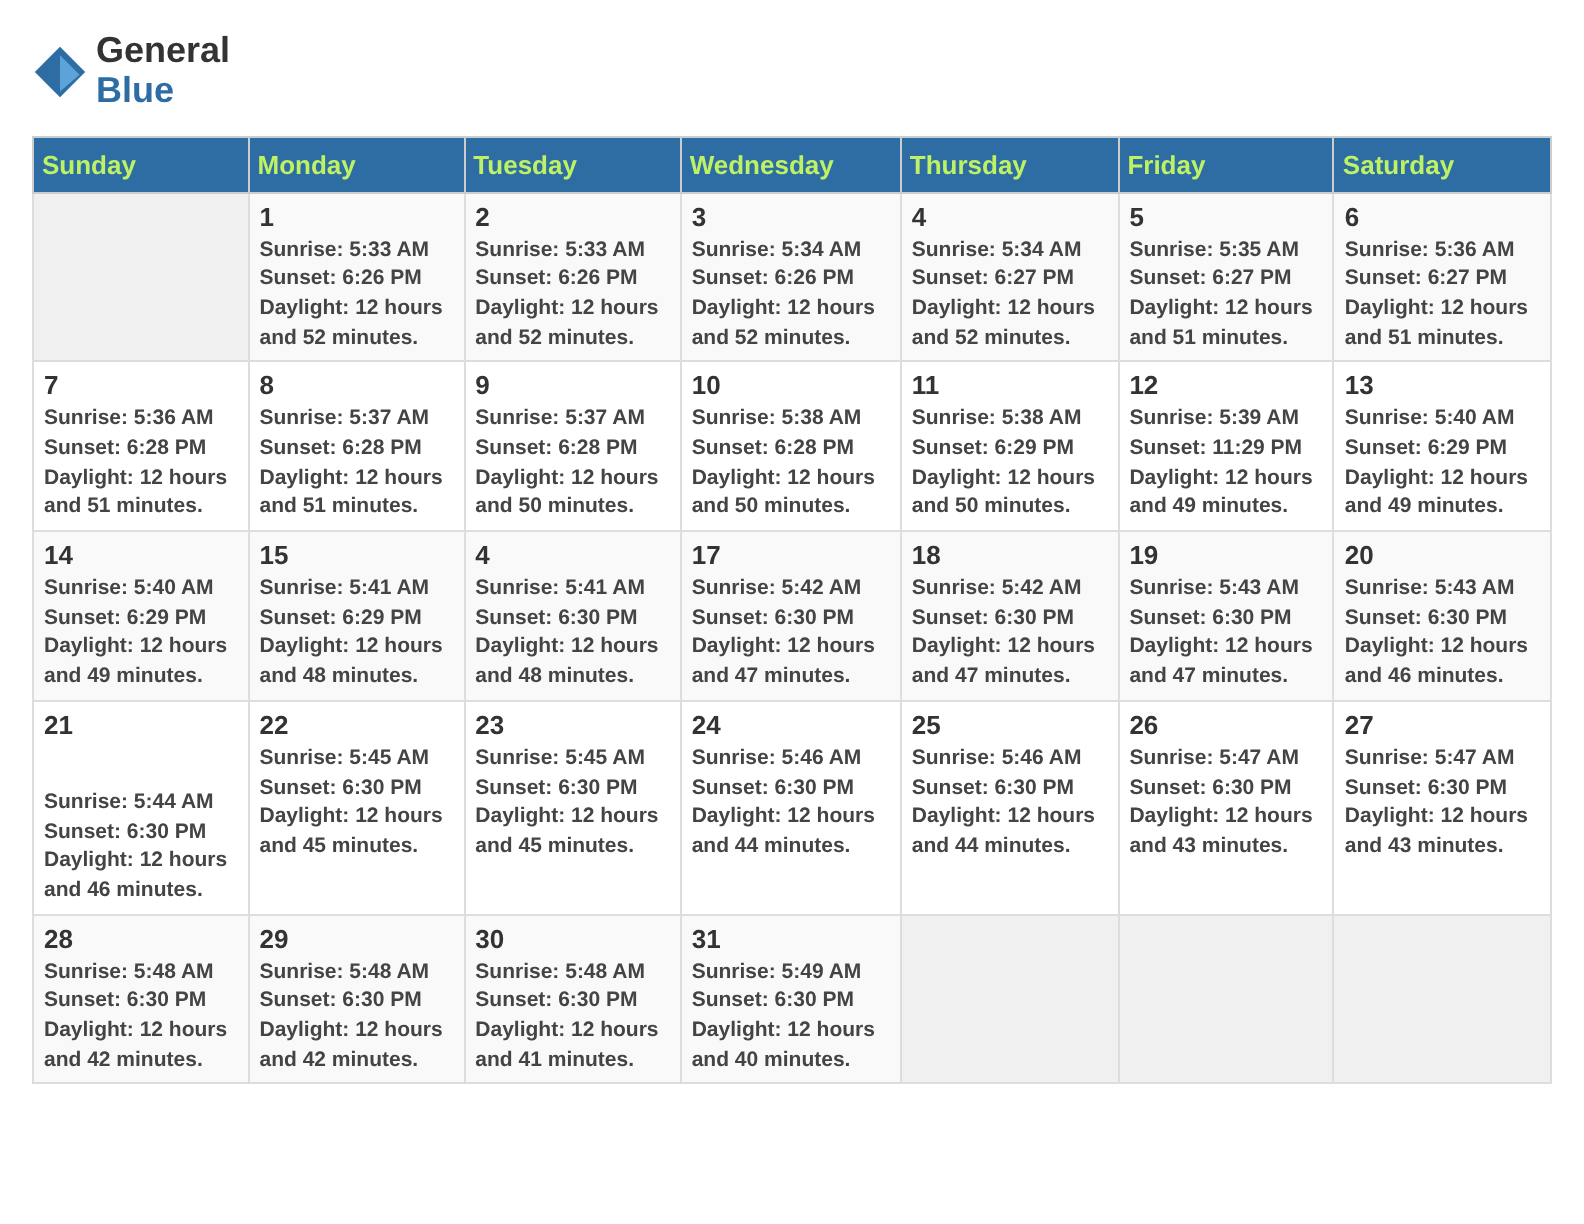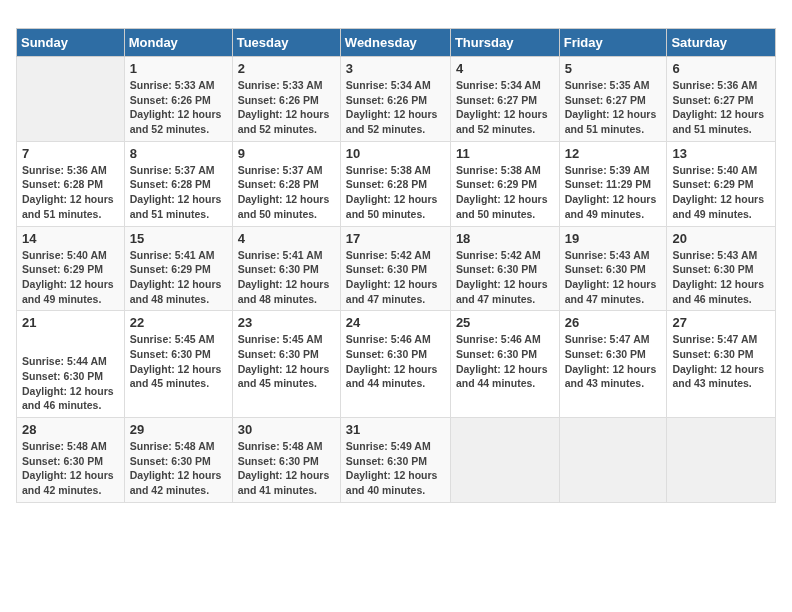--- a/index.html
+++ b/index.html
@@ -53,21 +53,21 @@
       font-size: 14px;
       color: #555;
     }
     table {
       width: 100%;
       border-collapse: collapse;
       font-size: 11px;
     }
     thead tr th {
       background-color: #2e6da4;
-      color: #ffffff;
+      color: #bef264;
       padding: 6px 4px;
       text-align: left;
       font-size: 13px;
       font-weight: bold;
       border: 1px solid #ccc;
     }
     tbody tr td {
       vertical-align: top;
       padding: 4px 5px;
       border: 1px solid #ddd;
@@ -94,20 +94,30 @@
       font-weight: bold;
     }
     .empty-cell {
       background: #f0f0f0;
     }
   </style>
 </head>
 <body>
 
 <div class="header">
+  <div class="logo">
+    <svg class="logo-icon" viewBox="0 0 40 40">
+      <polygon points="20,2 38,20 20,38 2,20" fill="#2e6da4"></polygon>
+      <polygon points="20,8 34,22 20,34" fill="#5ba3d9"></polygon>
+    </svg>
+    <div class="logo-text">
+      <span class="logo-general">General</span>
+      <span class="logo-blue">Blue</span>
+    </div>
+  </div>
 </div>
 
 <table>
   <thead>
     <tr>
     <th>Sunday</th>
         <th>Monday</th>
         <th>Tuesday</th>
         <th>Wednesday</th>
         <th>Thursday</th>

